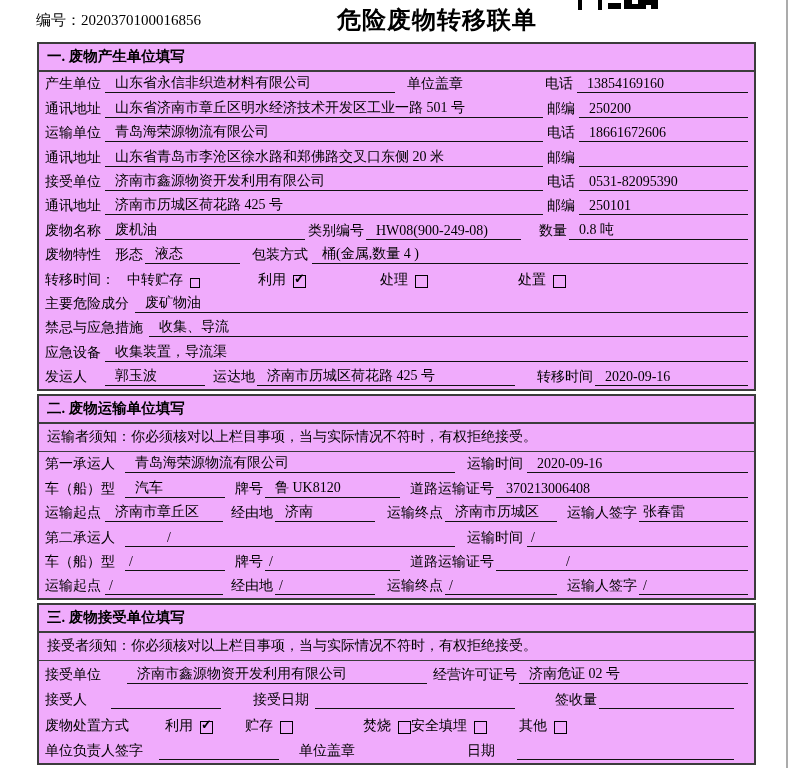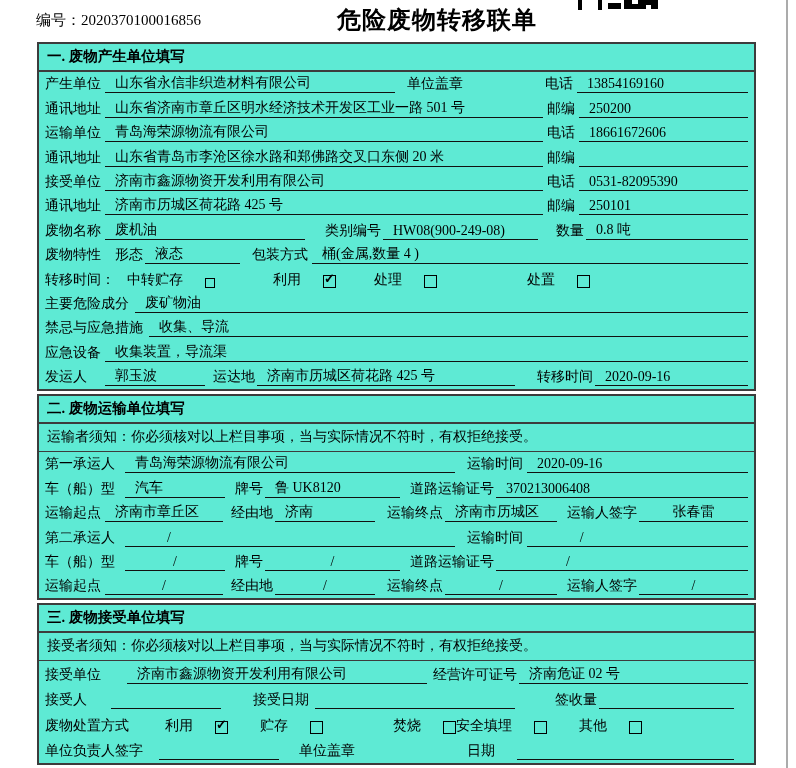--- a/index.html
+++ b/index.html
@@ -15,33 +15,33 @@
     font-size:24px; font-weight:bold; white-space:nowrap; letter-spacing:1px; }
 
   .qr-frag { position:absolute; left:578px; top:0; width:82px; height:10px; overflow:hidden; }
   .qr-frag .q1 { position:absolute; left:0; top:-10px; width:16px; height:16px; border:4px solid #000; }
   .qr-frag .q2 { position:absolute; left:30px; top:3px; width:13px; height:6px; background:#000; }
   .qr-frag .q3 { position:absolute; left:46px; top:0px; width:34px; height:9px; background:#000; }
   .qr-frag .q4 { position:absolute; left:54px; top:0px; width:6px; height:4px; background:#fff; }
   .qr-frag .q5 { position:absolute; left:68px; top:5px; width:5px; height:4px; background:#fff; }
 
   .content { position:absolute; left:37px; top:42px; width:719px; }
-  .box { border:2px solid #3c3c3c; background:#5eead4; box-sizing:border-box; margin-bottom:3px; }
+  .box { border:2px solid #3c3c3c; background:#f0abfc; box-sizing:border-box; margin-bottom:3px; }
   .box-hd { font-weight:bold; font-size:14.5px; padding:3px 8px 4px 8px; border-bottom:2px solid #3c3c3c; }
   .note-row { padding:4px 8px 5px 8px; border-bottom:1.5px solid #3c3c3c; font-size:14px; }
 
   .row { display:flex; align-items:flex-end; height:24.4px; padding:0 6px 3px 6px;
     white-space:nowrap; box-sizing:border-box; }
   .row3 { height:25.5px; }
   .l { flex:none; }
   .v { border-bottom:1.4px solid #111; box-sizing:border-box; overflow:hidden; flex:none; padding:0 4px 0 10px; }
   .v.fx { flex:1 1 auto; }
-  .v.ctr { text-align:center; padding:0 4px; }
-
-  .opt { display:inline-flex; align-items:flex-end; gap:22px; }
+  .v.ctr { text-align:left; padding:0 4px; }
+
+  .opt { display:inline-flex; align-items:flex-end; gap:7px; }
   .cb { display:inline-block; width:13px; height:13px; border:1.5px solid #000;
     box-sizing:border-box; position:relative; margin-bottom:1px; }
   .cb.sm { width:10px; height:10px; }
   .cb[data-checked="true"]::before { content:"✓"; position:absolute; left:0px; top:-4px;
     font-size:13px; font-weight:bold; line-height:13px; }
 </style>
 </head>
 <body>
 
 <div class="page">
@@ -102,21 +102,21 @@
       <div class="row">
         <span class="l" style="width:60px">通讯地址</span>
         <span class="v" style="width:438px">济南市历城区荷花路 425 号</span>
         <span class="l" style="width:32px;margin-left:4px">邮编</span>
         <span class="v fx">250101</span>
       </div>
 
       <div class="row">
         <span class="l" style="width:60px">废物名称</span>
         <span class="v" style="width:200px">废机油</span>
-        <span class="l" style="width:58px;margin-left:20px">类别编号</span>
+        <span class="l" style="width:58px;margin-left:3px">类别编号</span>
         <span class="v" style="width:155px">HW08(900-249-08)</span>
         <span class="l" style="width:30px;margin-left:18px">数量</span>
         <span class="v fx">0.8 吨</span>
       </div>
 
       <div class="row">
         <span class="l" style="width:60px">废物特性</span>
         <span class="l" style="width:30px;margin-left:10px">形态</span>
         <span class="v" style="width:95px">液态</span>
         <span class="l" style="width:60px;margin-left:12px">包装方式</span>
@@ -126,21 +126,21 @@
       <div class="row">
         <span class="l" style="width:76px">转移时间：</span>
         <span class="opt" style="margin-left:6px">
           <span>中转贮存</span>
           <span class="cb sm" data-checked="false"></span>
         </span>
         <span class="opt" style="margin-left:58px">
           <span>利用</span>
           <span class="cb" data-checked="true"></span>
         </span>
-        <span class="opt" style="margin-left:38px">
+        <span class="opt" style="margin-left:74px">
           <span>处理</span>
           <span class="cb" data-checked="false"></span>
         </span>
         <span class="opt" style="margin-left:90px">
           <span>处置</span>
           <span class="cb" data-checked="false"></span>
         </span>
       </div>
 
       <div class="row">

